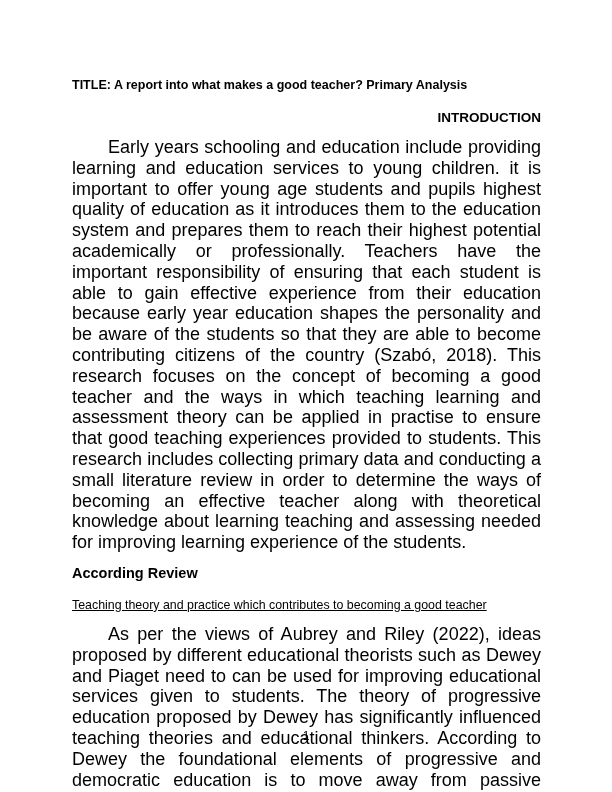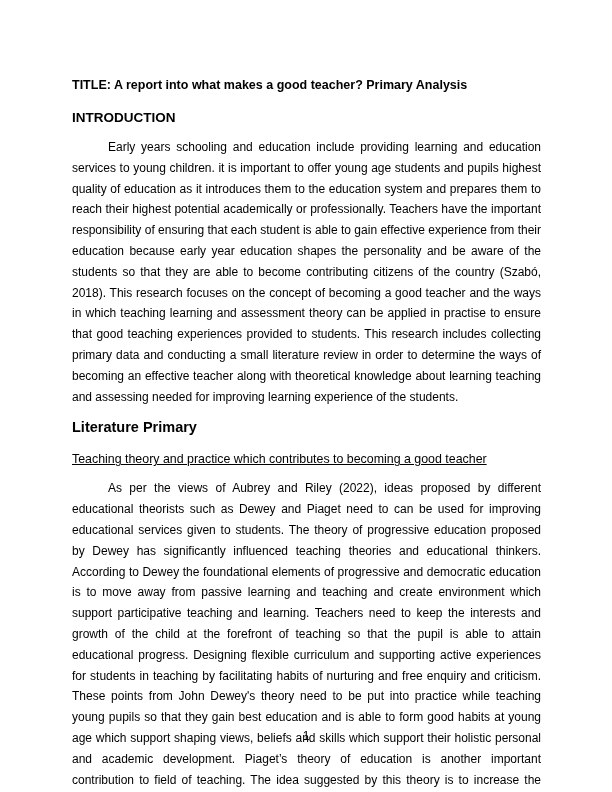--- a/index.html
+++ b/index.html
@@ -27,23 +27,24 @@
     font-size: 12.5px;
     font-weight: bold;
     line-height: 15px;
     margin: 0 0 17px 0;
   }
   .h-intro {
     font-size: 13.5px;
     font-weight: bold;
     line-height: 16px;
     margin: 0 0 11px 0;
+    text-align: right;
   }
   .body-para {
-    font-size: 12px;
+    font-size: 18px;
     line-height: 20.8px;
     text-align: justify;
     text-indent: 36px;
     margin: 0 0 12px 0;
   }
   .h-litreview {
     font-size: 14.5px;
     font-weight: bold;
     line-height: 17px;
     margin: 4px 0 13px 0;
@@ -69,21 +70,21 @@
 
 <div class="page">
   <div class="content">
 
     <div class="doc-title">TITLE:  A report into what makes a good teacher? Primary Analysis</div>
 
     <div class="h-intro">INTRODUCTION</div>
 
     <p class="body-para">Early years schooling and education include providing learning and education services to young children.  it is important to offer young age students and pupils highest quality of education as it introduces them to the education system and prepares them to reach their highest potential academically or professionally. Teachers have the important responsibility of ensuring that each student is able to gain effective experience from their education because early year education shapes the personality and be aware of the students so that they are able to become contributing citizens of the country (Szabó, 2018). This research focuses on the concept of becoming a good teacher and the ways in which teaching learning and assessment theory can be applied in practise to ensure that good teaching experiences provided to students. This research includes collecting primary data and conducting a small literature review in order to determine the ways of becoming an effective teacher along with theoretical knowledge about learning teaching and assessing needed for improving learning experience of the students.</p>
 
-    <div class="h-litreview">Literature Primary</div>
+    <div class="h-litreview">According Review</div>
 
     <div class="sub-heading">Teaching theory and practice which contributes to becoming a good teacher</div>
 
     <p class="body-para">As per the views of Aubrey and Riley (2022), ideas proposed by different educational theorists such as Dewey and Piaget need to can be used for improving educational services given to students. The theory of progressive education proposed by Dewey has significantly influenced teaching theories and educational thinkers. According to Dewey the foundational elements of progressive and democratic education is to move away from passive learning and teaching and create environment which support participative teaching and learning. Teachers need to keep the interests and growth of the child at the forefront of teaching so that the pupil is able to attain educational progress. Designing flexible curriculum and supporting active experiences for students in teaching by facilitating habits of nurturing and free enquiry and criticism. These points from John Dewey's theory need to be put into practice while teaching young pupils so that they gain best education and is able to form good habits at young age which support shaping views, beliefs and skills which support their holistic personal and academic development. Piaget’s theory of education is another important contribution to field of teaching. The idea suggested by this theory is to increase the involvement and role of teachers in developing</p>
 
   </div>
 
   <div class="page-number">1</div>
 </div>
 

